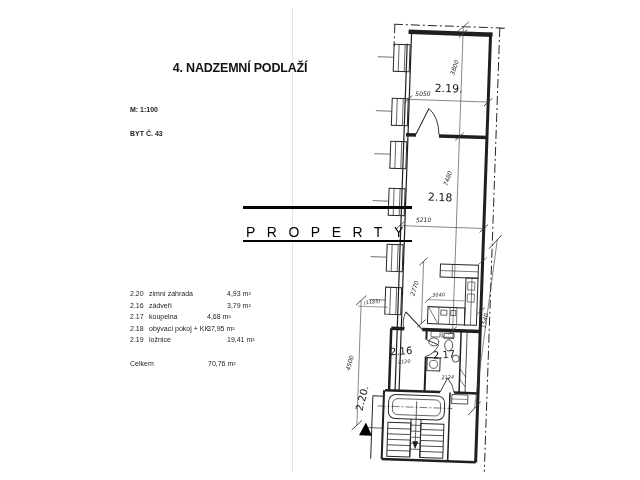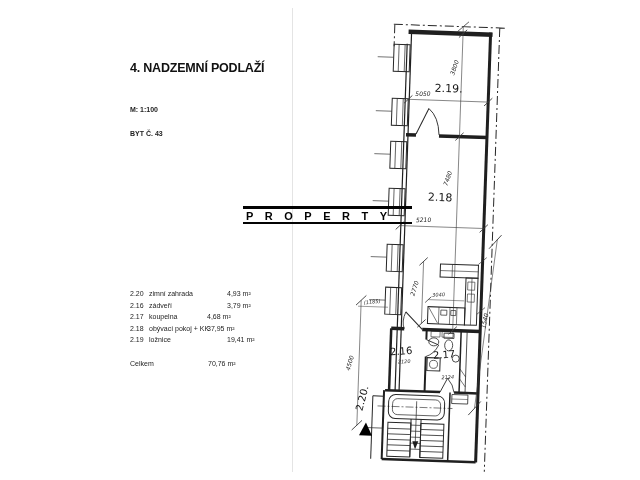--- a/index.html
+++ b/index.html
@@ -7,21 +7,21 @@
     width:640px;height:480px;position:relative;overflow:hidden;
     background:#ffffff;
     font-family:"Liberation Sans", sans-serif;
     color:#1b1b1b;
   }
   
   .page-fold{position:absolute;left:292px;top:8px;width:1px;height:464px;background:#e4e4e4;}
 
   
   .info{position:absolute;left:130px;top:0;width:180px;}
-  .title{position:absolute;left:0;top:61px;width:220px;font-size:12.5px;font-weight:bold;letter-spacing:-0.2px;color:#111;}
+  .title{position:absolute;left:0;top:61px;width:220px;font-size:12.5px;font-weight:bold;letter-spacing:-0.2px;color:#111;text-align:center;}
   .scale{position:absolute;left:0;top:106px;font-size:7px;font-weight:600;color:#222;}
   .unit{position:absolute;left:0;top:130px;font-size:7px;font-weight:600;color:#222;}
 
   .legend{position:absolute;left:0;top:290px;width:180px;font-size:7px;color:#1d1d1d;}
   .legend-heading{font-weight:bold;font-size:7.2px;margin-bottom:15px;}
   .legend-row{position:relative;height:11.6px;}
   .legend-row .code{position:absolute;left:0;top:0;}
   .legend-row .name{position:absolute;left:19px;top:0;white-space:nowrap;}
   .legend-row .val{position:absolute;top:0;white-space:nowrap;}
   .legend-row .val.va{left:77px;}
@@ -32,21 +32,21 @@
 
   
   .logo{position:absolute;left:243px;top:209px;width:170px;z-index:5;}
   .logo-main{position:relative;height:38px;}
   .logo-word{
     font-weight:900;font-size:40px;line-height:36px;letter-spacing:1px;color:#030303;
     transform:scale(1.06,0.84);transform-origin:left top;display:inline-block;
   }
   .logo-reg{position:absolute;left:156px;top:-1px;font-size:9px;font-weight:bold;color:#030303;}
   .logo-rule1{height:2.6px;background:#030303;margin-top:-3px;width:169px;}
-  .logo-sub{font-size:11px;font-weight:bold;letter-spacing:11.5px;color:#030303;margin-top:1px;padding-left:3px;white-space:nowrap;}
+  .logo-sub{font-size:14px;font-weight:normal;letter-spacing:11.5px;color:#030303;margin-top:15px;padding-left:3px;white-space:nowrap;}
   .logo-rule2{height:1.6px;background:#030303;margin-top:0.5px;width:169px;}
 
   
   svg.plan{position:absolute;left:0;top:0;z-index:2;}
   svg .wall{stroke:#1f1f1f;fill:none;}
   svg .thin{stroke:#262626;fill:none;}
   svg .dim{stroke:#3a3a3a;fill:none;}
   svg text.room{font-family:"DejaVu Sans",sans-serif;font-size:11px;fill:#141414;}
   svg text.room-s{font-family:"DejaVu Sans",sans-serif;font-size:10px;fill:#141414;}
   svg text.dimt{font-family:"DejaVu Sans",sans-serif;font-style:italic;font-size:6px;fill:#242424;}

